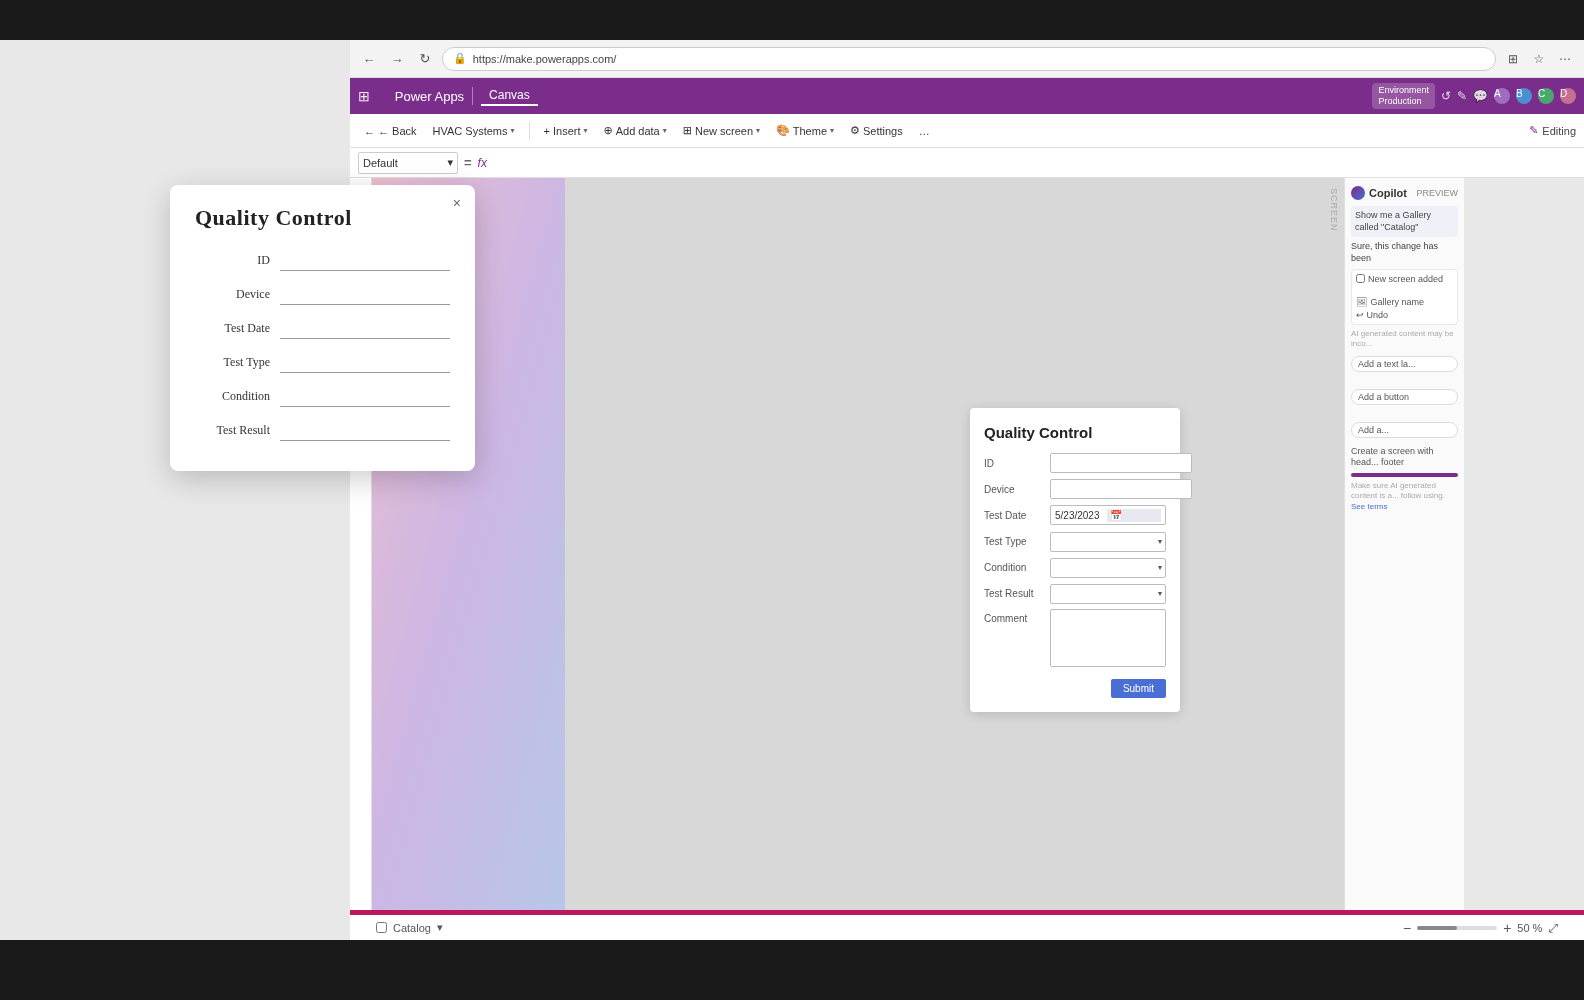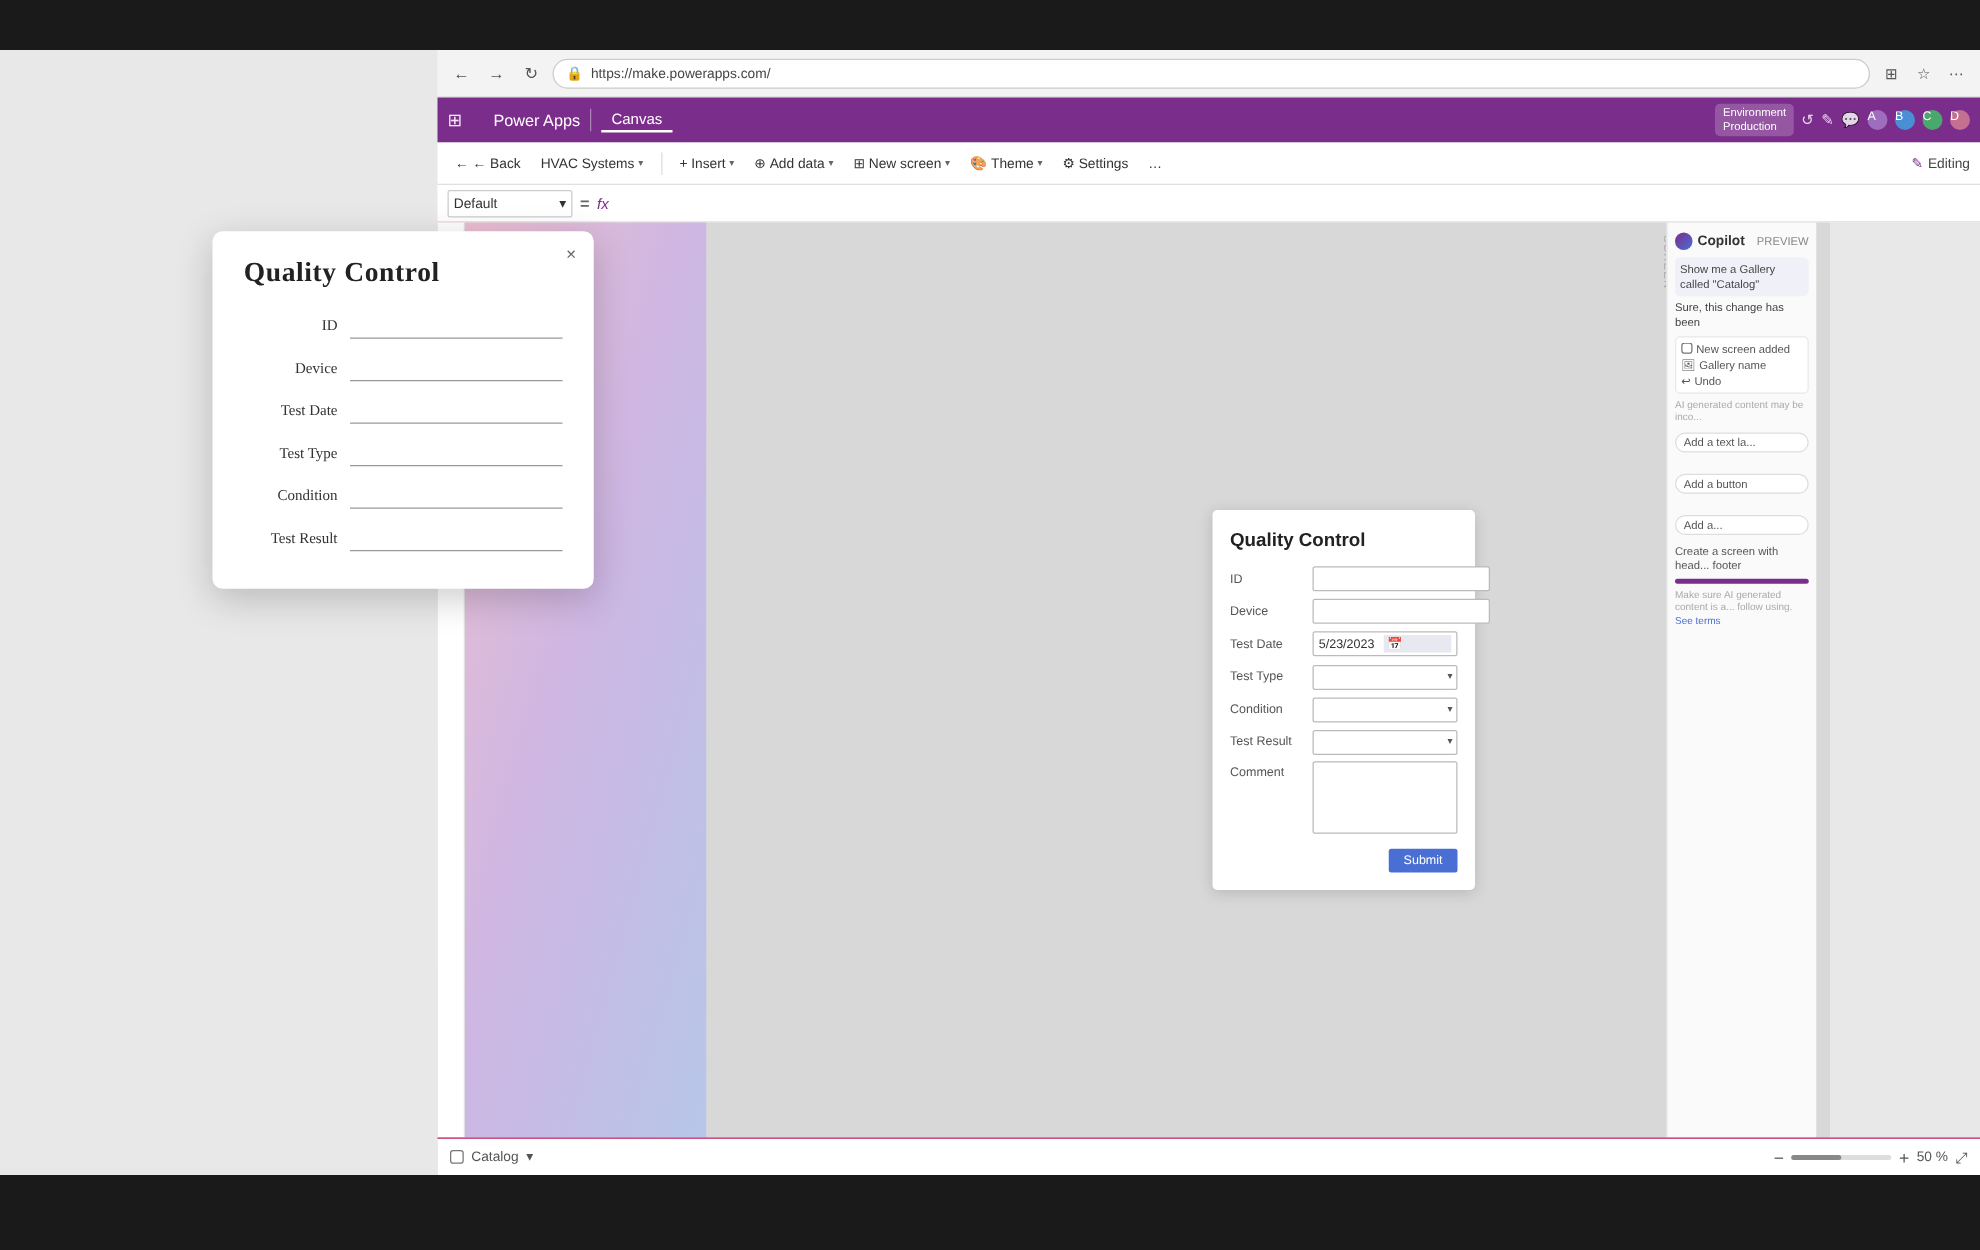--- a/index.html
+++ b/index.html
@@ -530,21 +530,21 @@
       <span class="app-label" style="margin-top:4px;">Comment</span>
       <textarea class="app-textarea" style=""></textarea>
     </div>
 
     <div style="text-align: right; margin-top: 4px;">
       <button class="app-submit-btn">Submit</button>
     </div>
   </div>
 
   <div style="
-    position: absolute; top: 0; right: 11px; width: 120px; bottom: 0;
+    position: absolute; top: 0; right: 0; width: 120px; bottom: 0;
     background: #fafafa;
     border-left: 1px solid #e0e0e0;
     display: flex; flex-direction: column;
     padding: 8px 6px;
     font-size: 10px;
     overflow: hidden;
   ">
     <div style="display:flex; align-items:center; gap:4px; margin-bottom:6px;">
       <div style="width:14px;height:14px;background:linear-gradient(135deg,#7b2d8b,#4a6fd4);border-radius:50%;"></div>
       <span style="font-size:11px;font-weight:600;color:#333;">Copilot</span>
@@ -553,21 +553,21 @@
 
     <div style="background:#f0f0f8;border-radius:4px;padding:4px;margin-bottom:4px;font-size:9px;color:#444;line-height:1.3;">
       <span>Show me a Gallery called "Catalog"</span>
     </div>
 
     <div style="font-size:9px;color:#444;margin-bottom:4px;line-height:1.3;">
       <span>Sure, this change has been</span>
     </div>
 
     <div style="border:1px solid #e8e8e8;border-radius:4px;padding:4px;background:white;margin-bottom:4px;">
-      <div style="display:flex;align-items:center;gap:3px;margin-bottom:3px;font-size:9px;color:#555;">
+      <div style="display:flex;align-items:center;gap:3px;margin-bottom:13px;font-size:9px;color:#555;">
         <input type="checkbox" style="width: 9px; height: 9px;">
         <span>New screen added</span>
       </div>
       <div style="display:flex;align-items:center;gap:3px;margin-bottom:3px;font-size:9px;color:#555;">
         <span style="font-size:9px;">🖼</span>
         <span>Gallery name</span>
       </div>
       <div style="display:flex;align-items:center;gap:3px;font-size:9px;color:#555;">
         <span>↩</span>
         <span>Undo</span>
@@ -634,23 +634,23 @@
     </div>
 
   </div>
 </div>
 
 <div style="
   position: absolute;
   bottom: 60px; left: 350px; right: 0;
   height: 30px;
   background: white;
-  border-top: 1px solid #be185d;
+  border-top: 5px solid #be185d;
   display: flex; align-items: center;
-  padding: 0 10px;
+  padding: 0 26px;
   gap: 6px;
   font-size: 11px;
   color: #555;
   z-index: 5;
 ">
   <input type="checkbox" style="width: 11px; height: 11px;">
   <span>Catalog</span>
   <span>▾</span>
   <div style="margin-left:auto;display:flex;align-items:center;gap:6px;">
     <button style="border:none;background:transparent;cursor:pointer;font-size:14px;color:#555;">−</button>

